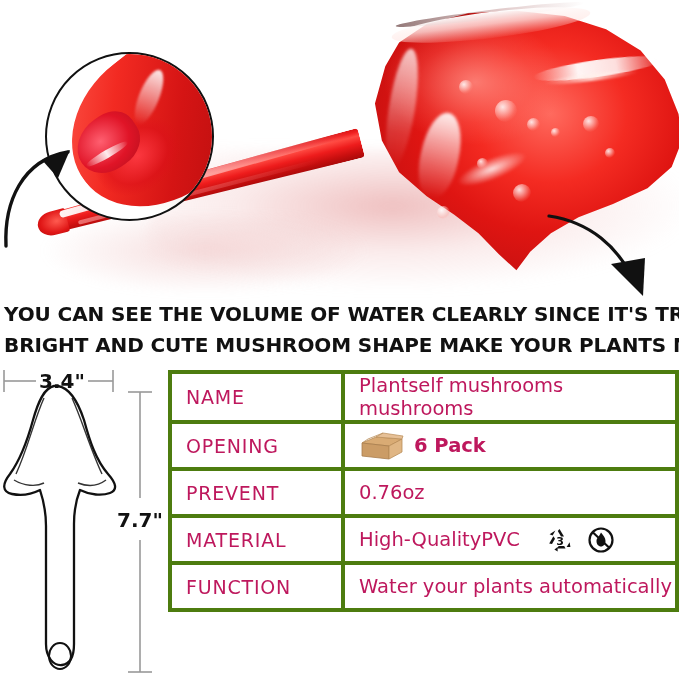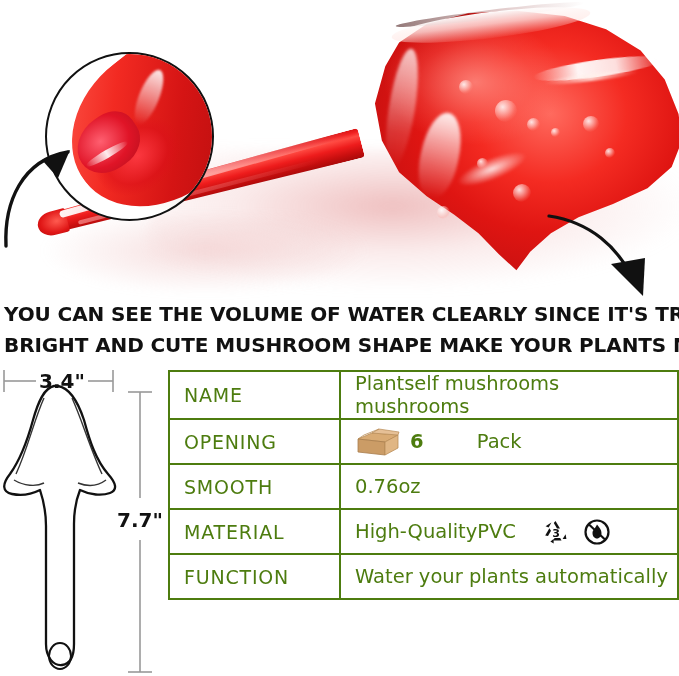--- a/index.html
+++ b/index.html
@@ -178,34 +178,34 @@
 
   
   .dims{position:absolute;left:0;top:0;width:164px;height:314px;}
 
   
   .spec-table{
     position:absolute;left:168px;top:8px;width:511px;
     border-collapse:collapse;table-layout:fixed;
   }
   .spec-table td{
-    border:2px solid #4d7c0f;
+    border:4px solid #4d7c0f;
     font-family:"DejaVu Sans", sans-serif;
-    color:#4d7c0f;
+    color:#be185d;
     padding:0 0 0 14px;
     height:43px;vertical-align:middle;
   }
   .col-key{width:155px;font-size:19px;letter-spacing:.8px;}
   .col-val{font-size:19.5px;}
   .val-wrap{display:flex;align-items:center;gap:9px;}
 
   
   .box-icon{width:46px;height:30px;position:relative;flex:none;}
   .qty-num{font-weight:bold;}
-  .qty-rest{font-weight:normal;margin-left:47px;}
+  .qty-rest{font-weight:bold;}
 
   
   .swatches{display:flex;align-items:center;gap:17px;}
   .sw{width:32px;height:30px;border:1.5px solid #1a1a1a;}
 
   .mat-icons{display:flex;align-items:center;gap:11px;margin-left:16px;}
 </style>
 </head>
 <body>
 
@@ -313,21 +313,21 @@
                 <polygon points="3,12 30,15 30,28 3,25" fill="#cb9c66" stroke="#a87e4e" stroke-width="0.8"></polygon>
                 <polygon points="30,15 43,8 43,21 30,28" fill="#e0b684" stroke="#b98d58" stroke-width="0.8"></polygon>
                 <path d="M17 6 L 24 2 L 44 5 L 43 8 Z" fill="#e6c096" stroke="#b98d58" stroke-width="0.7"></path>
                 <path d="M3 12 L 9 8 L 24 2" fill="none" stroke="#b98d58" stroke-width="0.8"></path>
               </svg>
               <span><span class="qty-num">6</span><span class="qty-rest"> Pack</span></span>
             </div>
           </td>
         </tr>
         <tr>
-          <td class="col-key">SMOOTH</td>
+          <td class="col-key">PREVENT</td>
           <td class="col-val">0.76oz</td>
         </tr>
         <tr>
           <td class="col-key">MATERIAL</td>
           <td class="col-val">
             <div class="val-wrap">
               <span>High-QualityPVC</span>
               <span class="mat-icons">
                 <svg width="30" height="28" viewBox="0 0 30 28">
                   <path d="M14.5 3 L 19 10.5 L 16 10.5 L 12.8 5 Z" fill="#111"></path>

